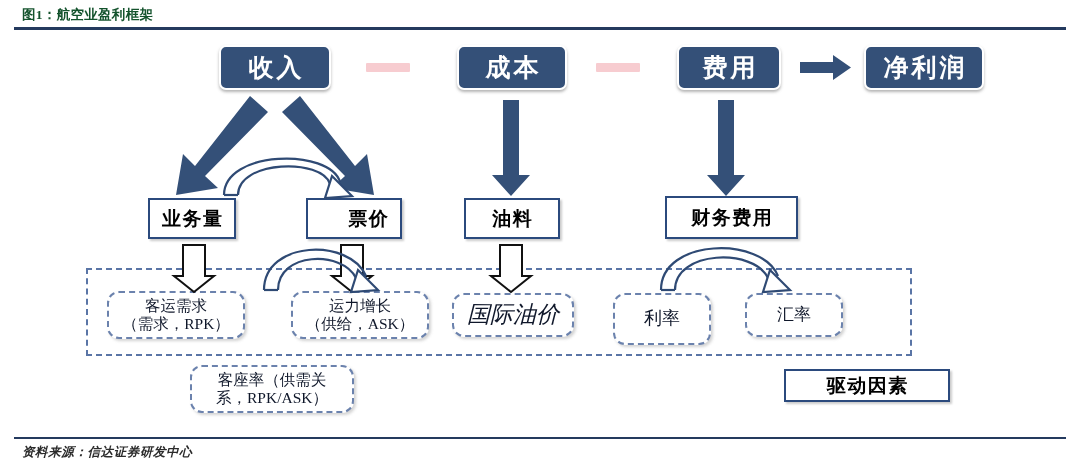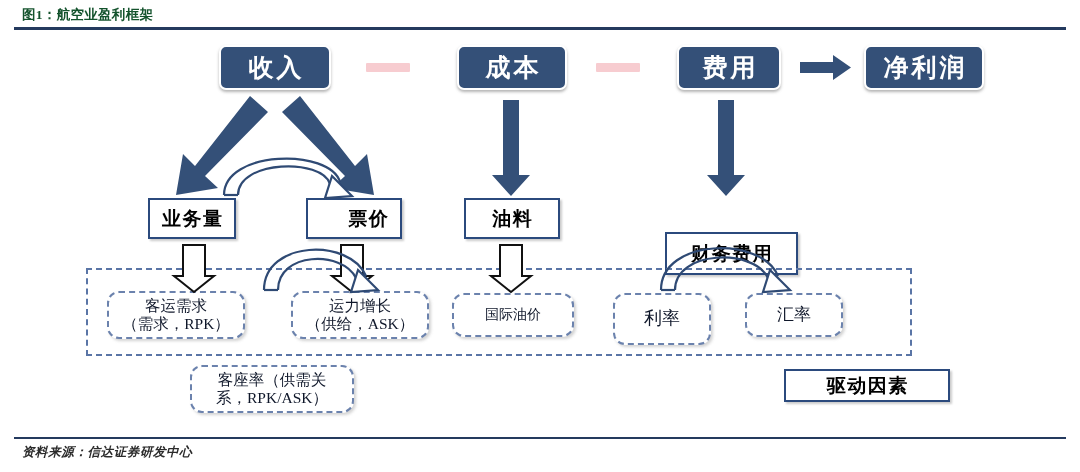--- a/index.html
+++ b/index.html
@@ -173,39 +173,39 @@
   <div class="pill" style="left:864px; top:45px; width:120px; height:45px;">净利润</div>
 
   <div class="pill" style="left:677px; top:45px; width:104px; height:45px;">费用</div>
 
   <div class="wbox" style="left:148px; top:198px; width:88px; height:41px;">业务量</div>
 
   <div class="wbox" style="left:306px; top:198px; width:96px; height:41px;padding-left:28px;">票价</div>
 
   <div class="wbox" style="left:464px; top:198px; width:96px; height:41px;">油料</div>
 
-  <div class="wbox" style="left:665px; top:196px; width:133px; height:43px;margin-top:36px;">财务费用</div>
+  <div class="wbox" style="left:665px; top:196px; width:133px; height:43px;">财务费用</div>
 
   <div id="driver-zone"></div>
 
   <div class="dbox" style="left:107px; top:291px; width:138px; height:48px;">
     <span style="display:block">
       <span style="display:block">客运需求</span>
       <span style="display:block">（需求，RPK）</span>
     </span>
   </div>
 
   <div class="dbox" style="left:291px; top:291px; width:138px; height:48px;">
     <span style="display:block">
       <span style="display:block">运力增长</span>
       <span style="display:block">（供给，ASK）</span>
     </span>
   </div>
 
-  <div class="dbox" style="left:452px; top:293px; width:122px; height:44px; font-size:14px;">国际油价</div>
+  <div class="dbox" style="left:452px; top:293px; width:122px; height:44px; font-size:23px;font-style:italic;">国际油价</div>
 
   <div class="dbox" style="left:613px; top:293px; width:98px; height:52px; font-size:18px;">利率</div>
 
   <div class="dbox" style="left:745px; top:293px; width:98px; height:44px; font-size:17px;">汇率</div>
 
   <div class="dbox" style="left:190px; top:365px; width:164px; height:48px;">
     <span style="display:block">
       <span style="display:block">客座率（供需关</span>
       <span style="display:block">系，RPK/ASK）</span>
     </span>

